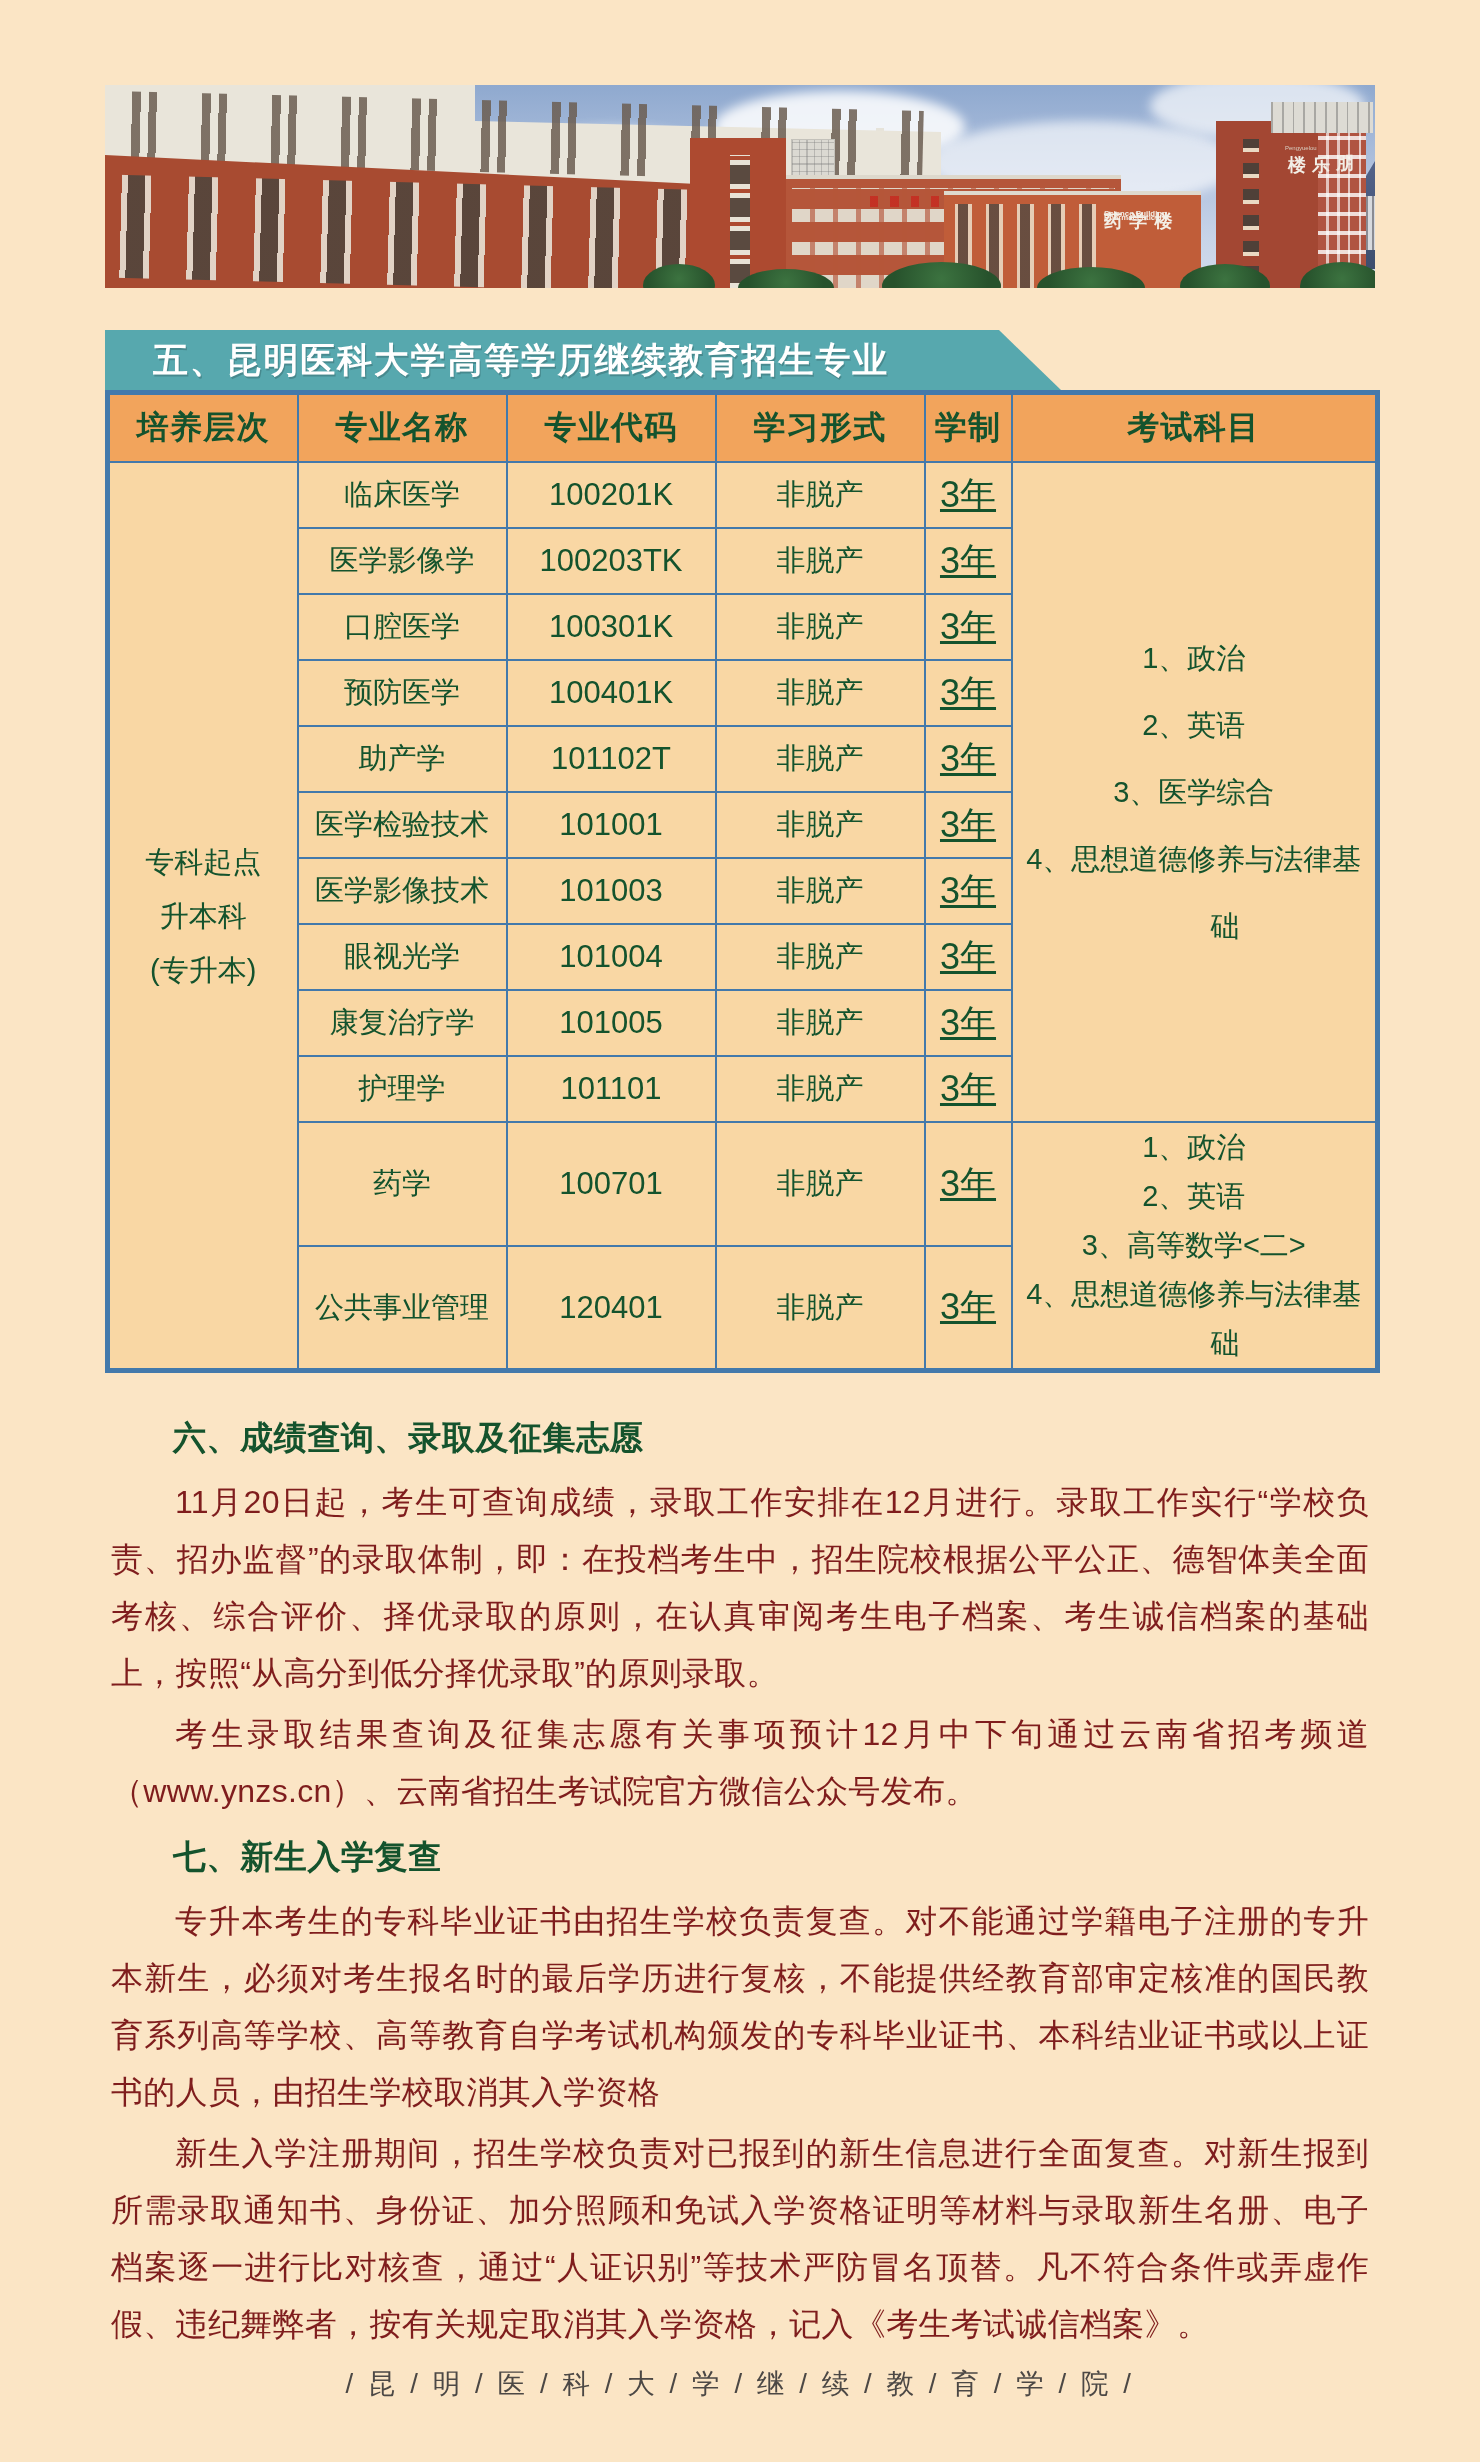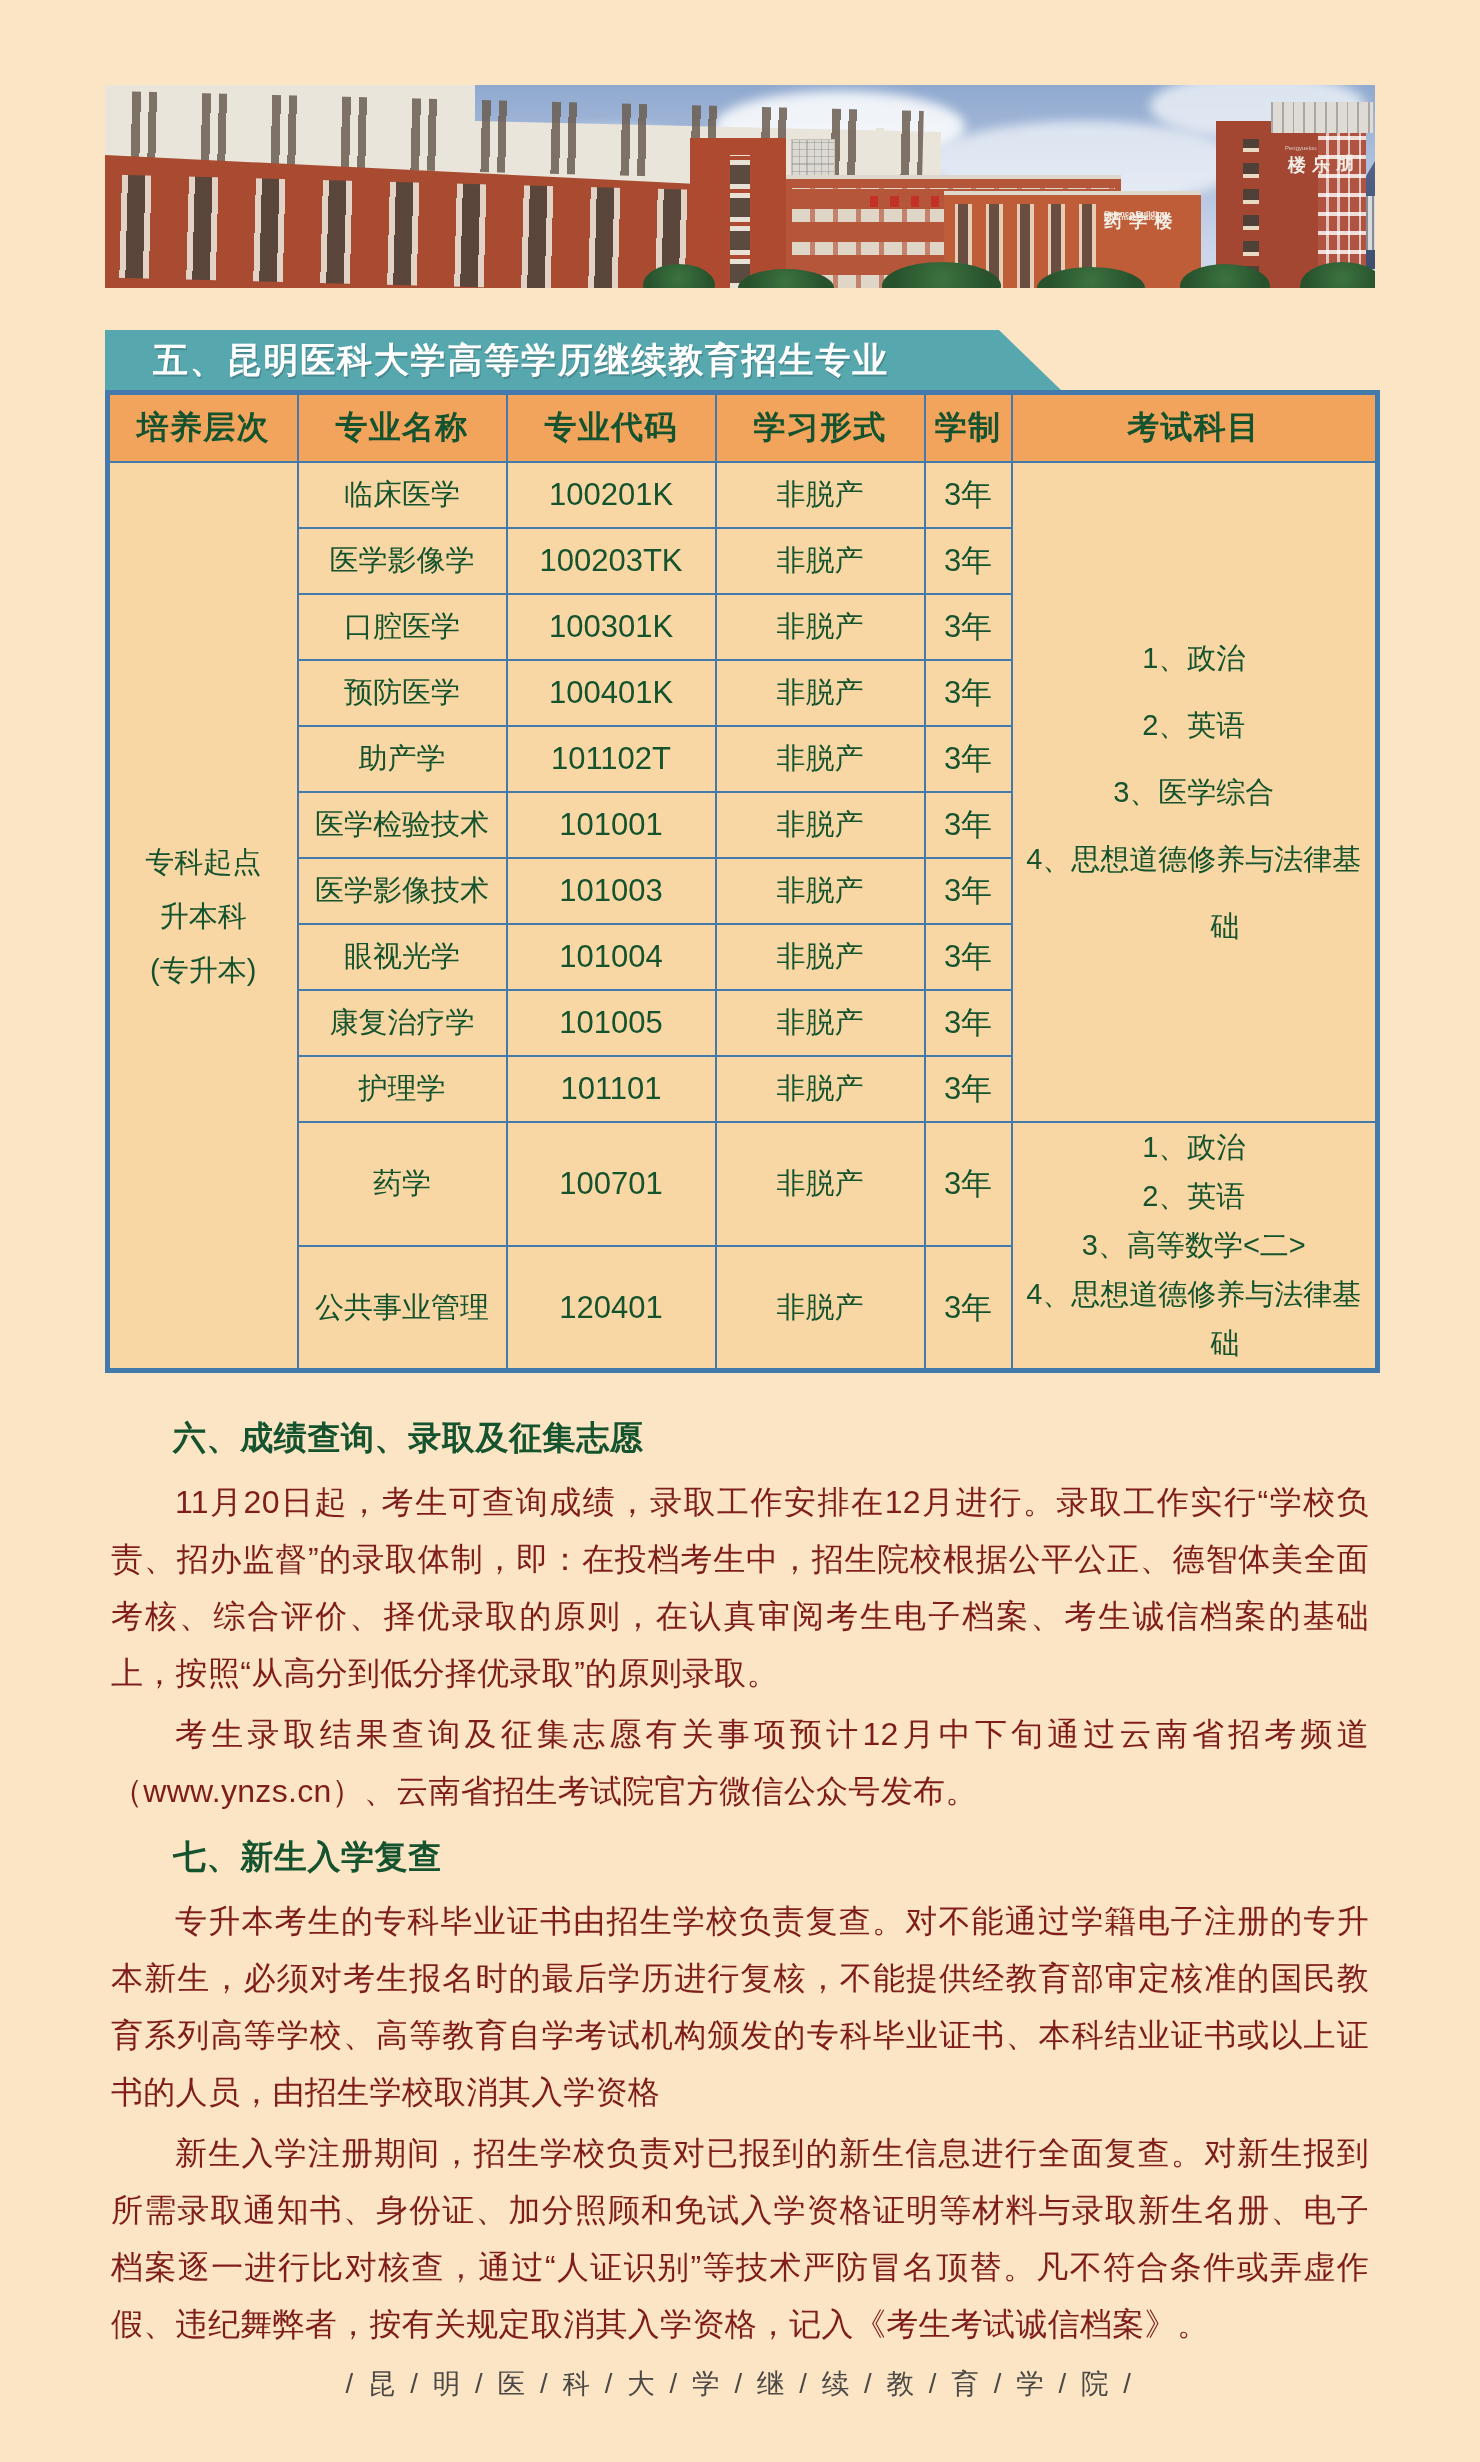--- a/index.html
+++ b/index.html
@@ -102,21 +102,21 @@
     border:2.4px solid #4379ab;
     background:#f9d7a4;text-align:center;vertical-align:middle;
     color:#14532d;padding:0;
   }
   table.adm{border:5.4px solid #4379ab;}
   table.adm th{background:#f2a45c;font-size:32px;font-weight:700;height:66px;letter-spacing:1.2px;}
   tr.r-small{height:66px;}
   tr.r-big{height:122px;}
   td.major,td.form{font-size:29px;}
   td.code{font-size:31px;}
-  td.years{font-size:31px;}
+  td.years{font-size:36px;text-decoration:underline;}
   td.level{vertical-align:top;padding-top:256px;font-size:29px;line-height:54px;}
   td.exam{vertical-align:middle;text-align:left;padding-left:53px;font-size:29px;}
   td.exam .exam-item{padding-left:2.15em;text-indent:-2.15em;}
   td.exam-g1 .exam-item{line-height:67px;}
   td.exam-g2 .exam-item{line-height:49px;}
   
   .textflow{position:absolute;left:107px;top:1405px;width:1266px;}
   .sec-heading{
     font-size:33px;font-weight:700;color:#14532d;line-height:65px;
     text-indent:2em;letter-spacing:0.6px;

